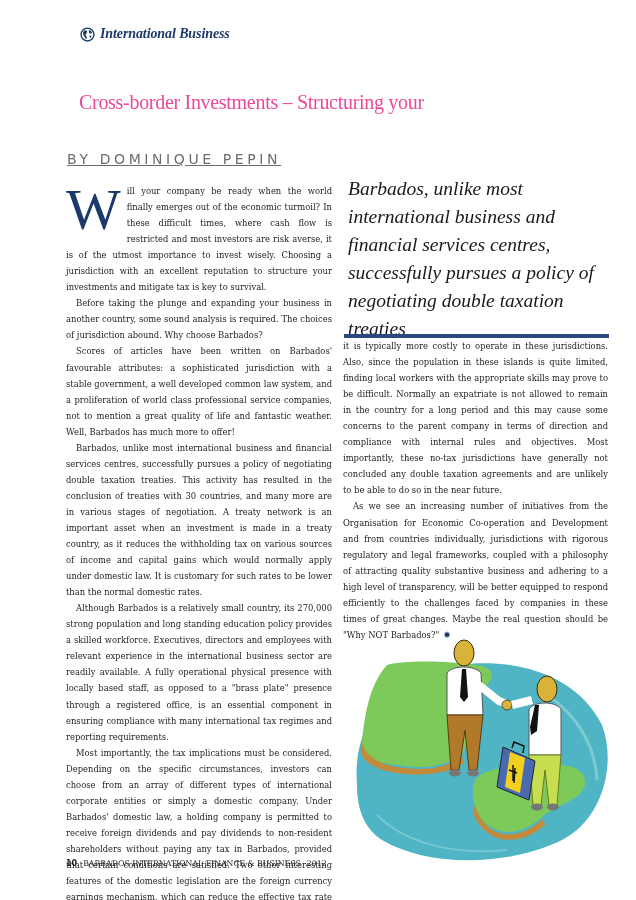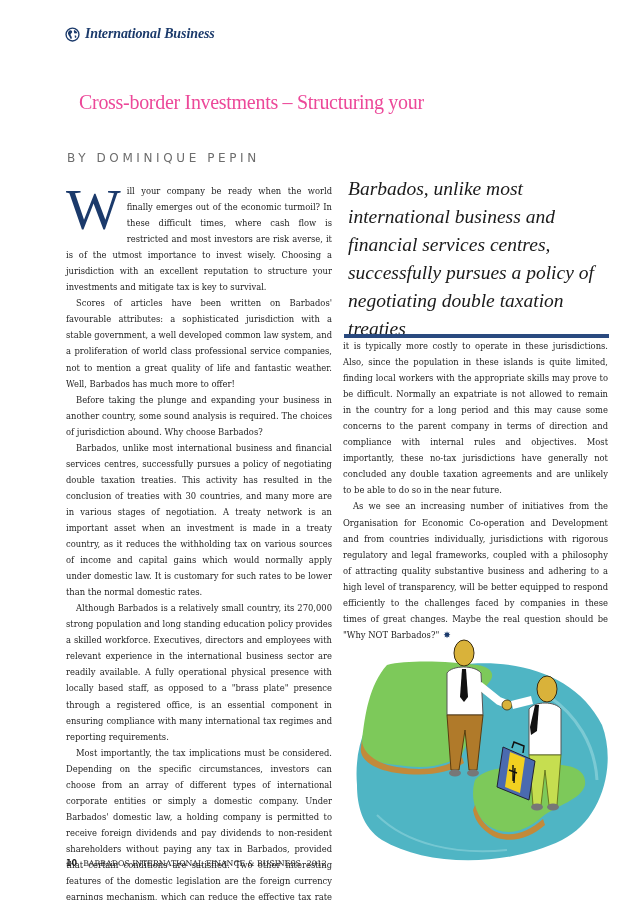--- a/index.html
+++ b/index.html
@@ -1,31 +1,31 @@
 <!DOCTYPE html>
 <html><head>
 <meta charset="utf-8">
 <style>
   html, body { margin: 0; padding: 0; background: #ffffff; }
   body { width: 636px; height: 900px; position: relative; overflow: hidden;
          font-family: "DejaVu Serif", "Liberation Serif", serif; color: #1d1d1d; }
 
-  .section-header { position: absolute; left: 65px; top: 24px; height: 20px;
+  .section-header { position: absolute; left: 80px; top: 24px; height: 20px;
                     display: flex; align-items: center; gap: 5px; justify-content: flex-end; }
   .section-header .globe { width: 15px; height: 15px; }
   .section-header .label { font-family: "Liberation Serif", serif; font-style: italic; font-weight: bold;
                            font-size: 14px; color: #1b3a6b; letter-spacing: -0.1px; }
 
   .title { position: absolute; left: 66px; top: 70px; width: 560px; margin: 13px;
            font-family: "Liberation Serif", serif; font-weight: normal;
            font-size: 20px; line-height: 38px; color: #ec4899; letter-spacing: -0.3px; }
 
   .byline { position: absolute; left: 67px; top: 151px;
-            font-family: "DejaVu Sans", sans-serif; font-size: 12px; letter-spacing: 3.6px;
-            color: #6d6d6d; }
+            font-family: "DejaVu Sans", sans-serif; font-size: 14px; letter-spacing: 3.6px;
+            color: #6d6d6d; text-decoration: underline; }
 
   .col { position: absolute; font-family: "DejaVu Serif", serif; font-size: 8.4px;
          line-height: 16.05px; text-align: justify; color: #1d1d1d; }
   .col p { margin: 0; text-indent: 10px; }
   .col p.first { text-indent: 0; }
   .left-col { left: 66px; top: 183px; width: 266px; }
   .right-col { left: 343px; top: 338px; width: 265px; }
 
   .dropcap { float: left; font-family: "Liberation Serif", serif; font-size: 58px; line-height: 44px;
              color: #1b3a6b; margin: 3px 6px 0 0; padding-top: 2px; }
@@ -57,22 +57,22 @@
 </div>
 
 <h1 class="title">
   <span>Cross-border Investments – Structuring your</span><br>
 </h1>
 
 <div class="byline">BY DOMINIQUE PEPIN</div>
 
 <div class="col left-col">
   <p class="first"><span class="dropcap">W</span><span>ill your company be ready when the world finally emerges out of the economic turmoil?  In these difficult times, where cash flow is restricted and most investors are risk averse, it is of the utmost importance to invest wisely.  Choosing a jurisdiction with an excellent reputation to structure your investments and mitigate tax is key to survival.</span></p>
+  <p>Before taking the plunge and expanding your business in another country, some sound analysis is required.  The choices of jurisdiction abound.  Why choose Barbados?</p>
   <p>Scores of articles have been written on Barbados' favourable attributes: a sophisticated jurisdiction with a stable government, a well developed common law system, and a proliferation of world class professional service companies, not to mention a great quality of life and fantastic weather.  Well, Barbados has much more to offer!</p>
-  <p>Before taking the plunge and expanding your business in another country, some sound analysis is required.  The choices of jurisdiction abound.  Why choose Barbados?</p>
   <p>Barbados, unlike most international business and financial services centres, successfully pursues a policy of negotiating double taxation treaties.  This activity has resulted in the conclusion of treaties with 30 countries, and many more are in various stages of negotiation. A treaty network is an important asset when an investment is made in a treaty country, as it reduces the withholding tax on various sources of income and capital gains which would normally apply under domestic law.  It is customary for such rates to be lower than the normal domestic rates.</p>
   <p>Although Barbados is a relatively small country, its 270,000 strong population and long standing education policy provides a skilled workforce.  Executives, directors and employees with relevant experience in the international business sector are readily available.  A fully operational physical presence with locally based staff, as opposed to a "brass plate" presence through a registered office, is an essential component in ensuring compliance with many international tax regimes and reporting requirements.</p>
   <p>Most importantly, the tax implications must be considered. Depending on the specific circumstances, investors can choose from an array of different types of international corporate entities or simply a domestic company.  Under Barbados' domestic law, a holding company is permitted to receive foreign dividends and pay dividends to non-resident shareholders without paying any tax in Barbados, provided that certain conditions are satisfied.  Two other interesting features of the domestic legislation are the foreign currency earnings mechanism, which can reduce the effective tax rate from 25% to 1.75%, and the fact that capital gains are not taxable in Barbados. Alternatively, the international business tax regime provides for reduced tax rates, ranging from 2.5% down to 1%, and there is a 0% rate applicable to exempt insurance companies.</p>
 
 </div>
 
 <div class="pull-quote">Barbados, unlike most international business and financial services centres, successfully pursues a policy of negotiating double taxation treaties</div>
 <div class="pull-rule"></div>
 
 <div class="col right-col">

